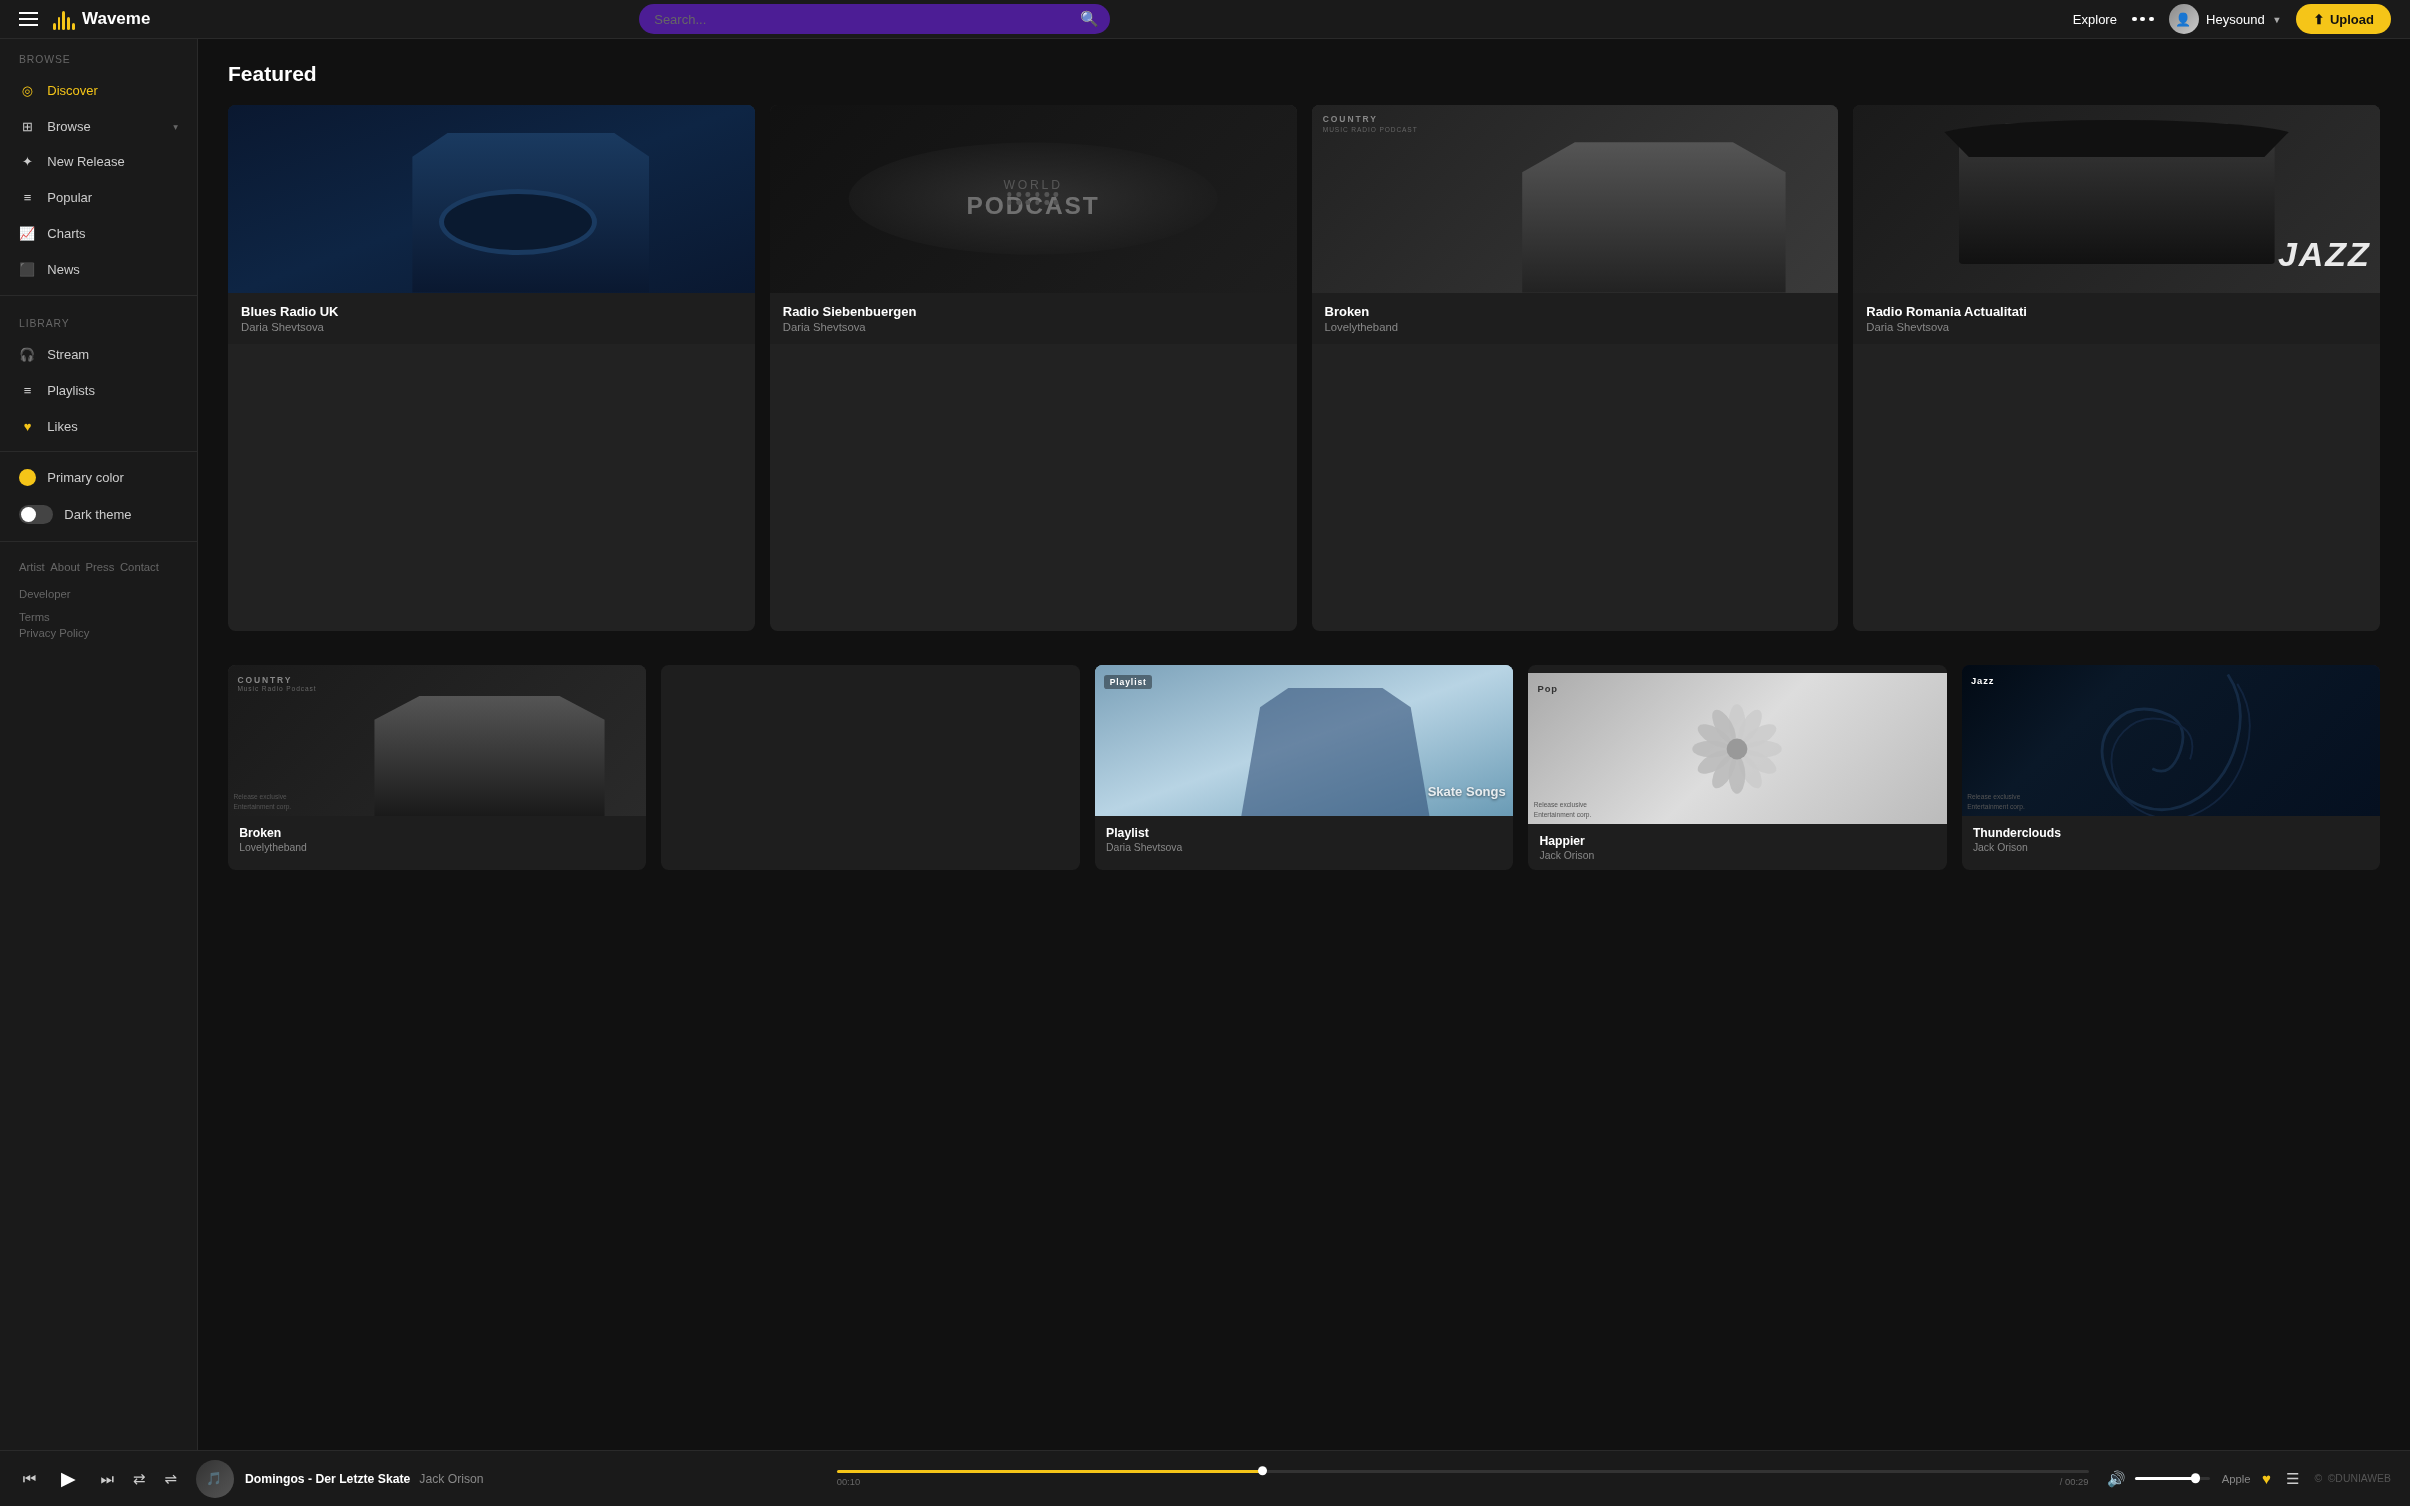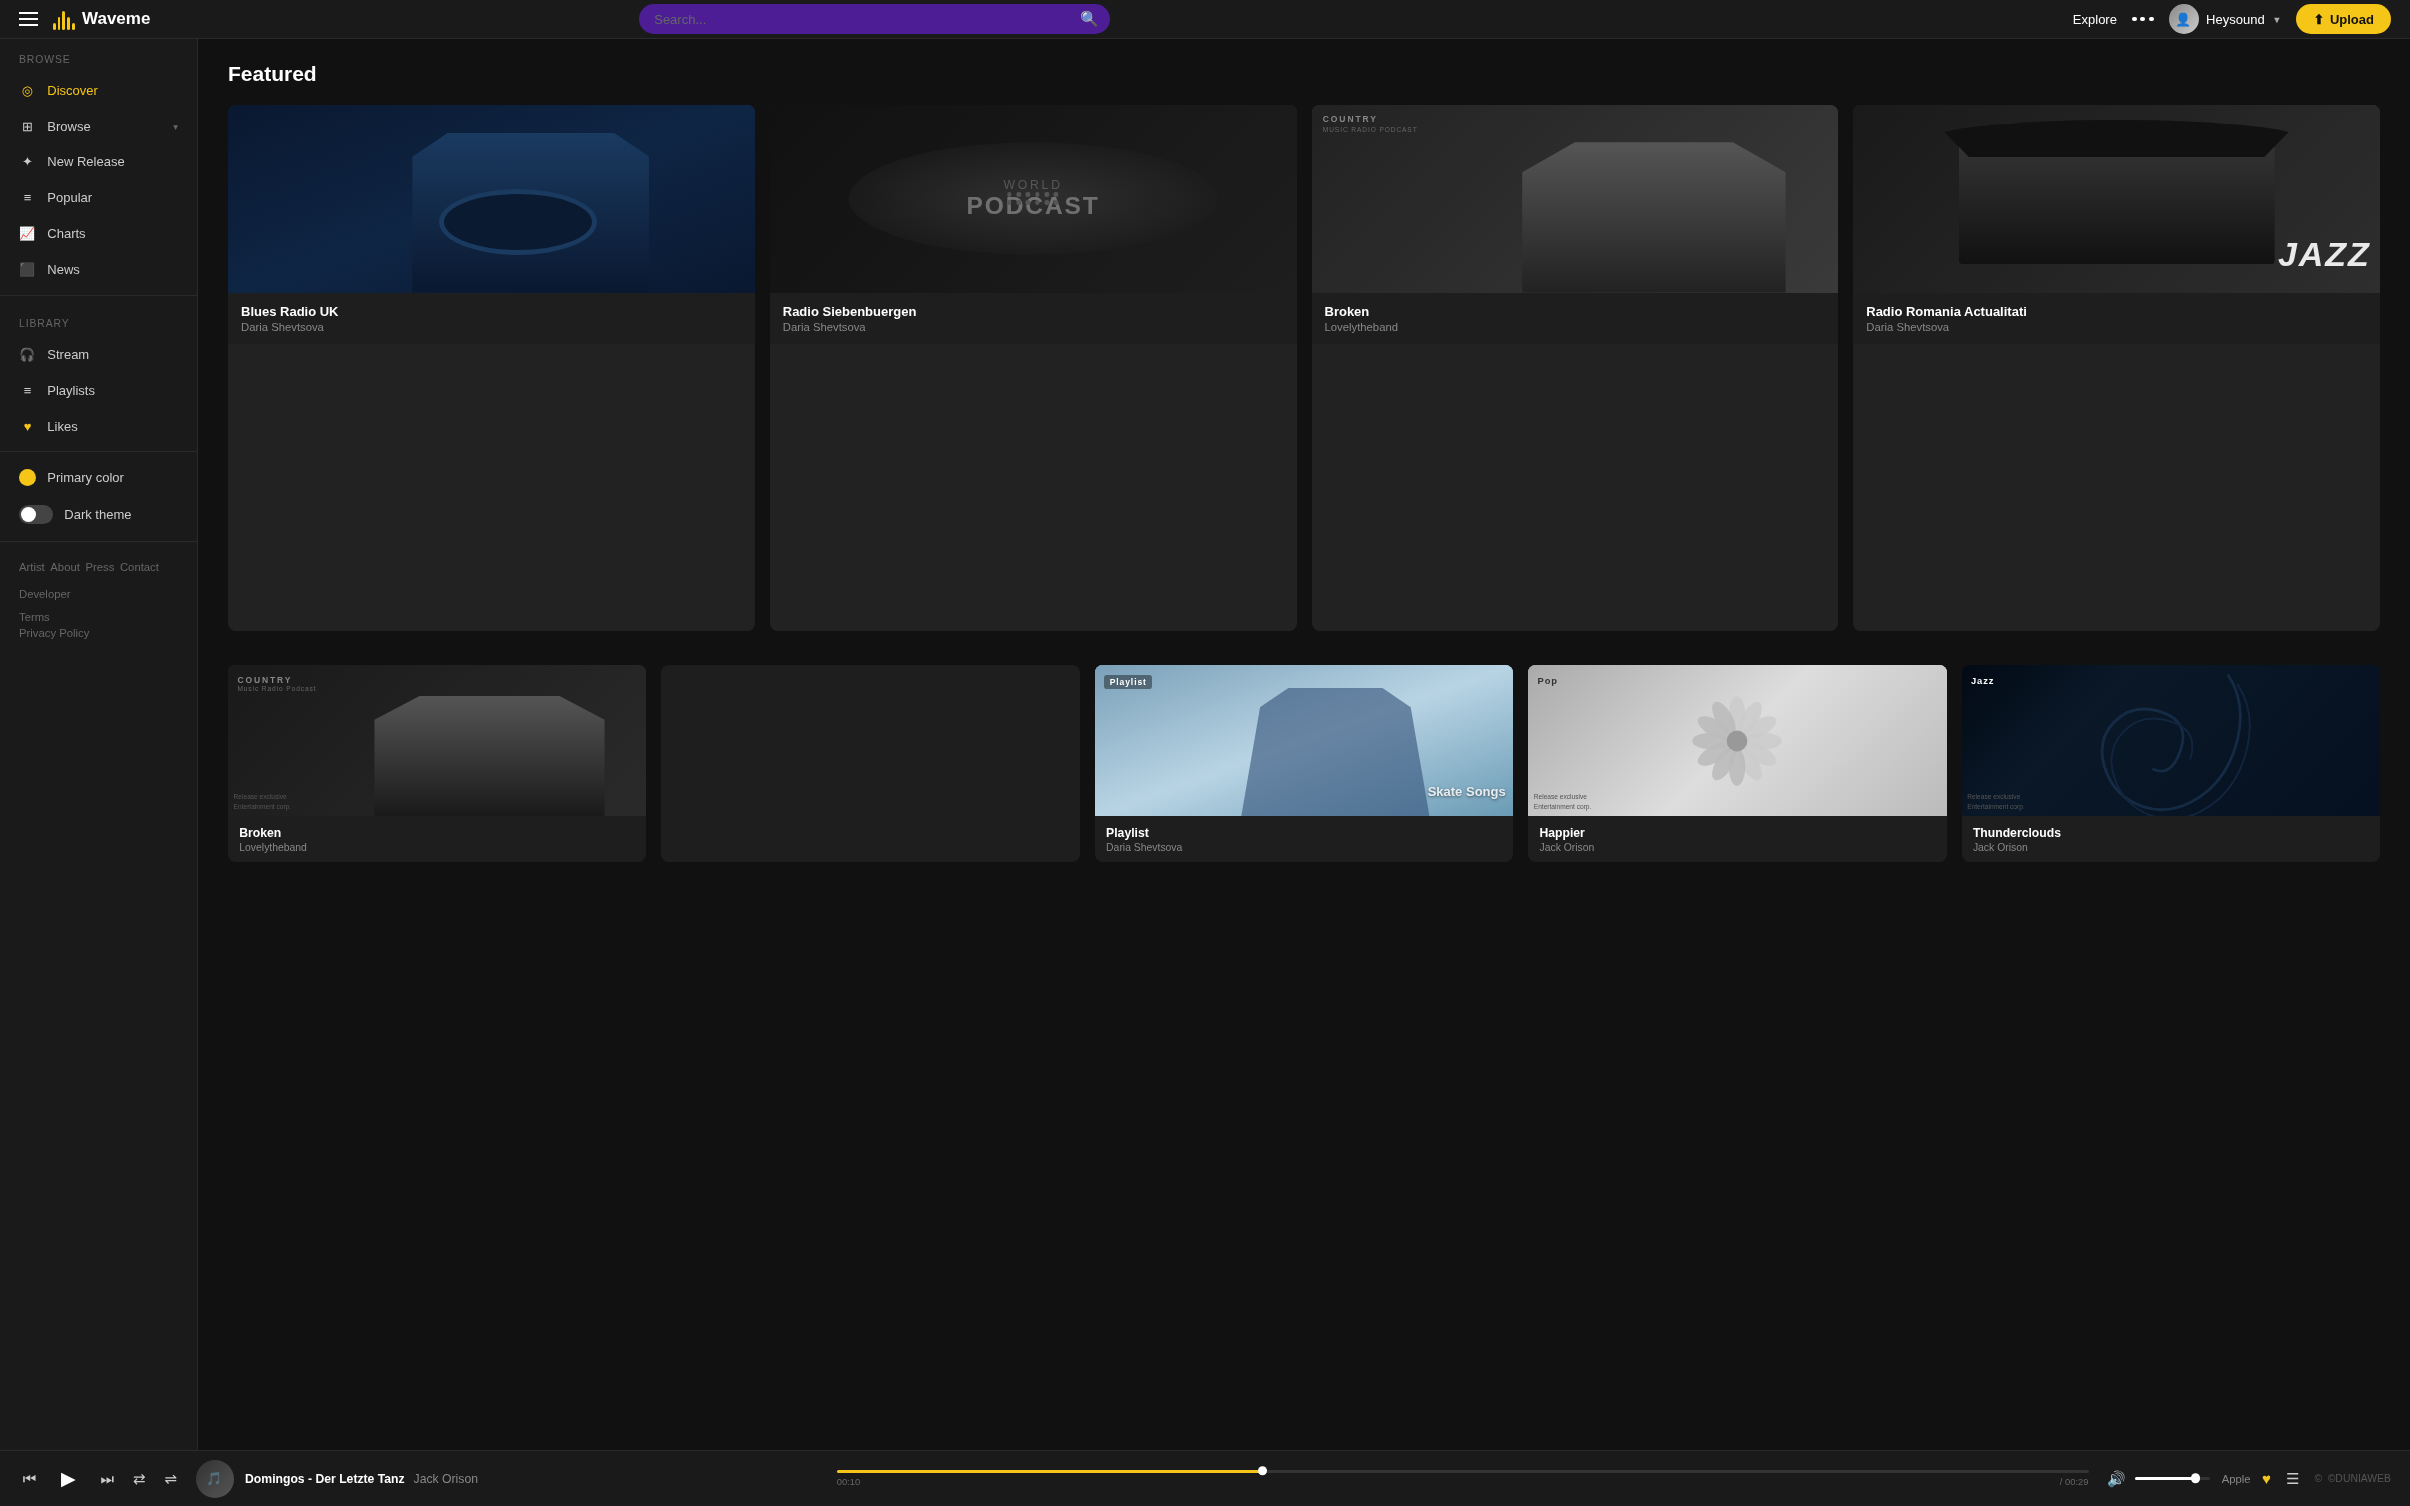--- a/index.html
+++ b/index.html
@@ -316,20 +316,21 @@
       background: linear-gradient(135deg, #2a2a2a, #1a1a1a);
     }
     .rec-bg-latino {
       background: linear-gradient(135deg, #1e1e1e, #2e2e2e);
     }
     .rec-bg-playlist {
       background: linear-gradient(135deg, #8ab4c8, #b8d4e4, #6a9bb5);
     }
     .rec-bg-pop {
       background: linear-gradient(135deg, #aaa, #ddd, #bbb);
+      margin-top: 8px;
     }
     .rec-bg-jazz {
       background: linear-gradient(135deg, #0a0a1a, #1a1a3a, #0d0d1e);
     }
 
     
     .player-bar {
       height: 56px;
       background: #1a1a1a;
       border-top: 0.9px solid #2a2a2a;
@@ -779,21 +780,21 @@
     <button class="player-btn play-btn">▶</button>
     <button class="player-btn">⏭</button>
     <button class="player-btn">⇄</button>
     <button class="player-btn">⇌</button>
   </div>
 
   <div class="player-track">
     <div class="player-thumb">🎵</div>
     <div class="player-track-info">
       <div class="player-track-name">
-        <span>Domingos - Der Letzte Tanz</span>
+        <span>Domingos - Der Letzte Skate</span>
         <span style="color:#888;font-weight:400;margin-left:5.6px">Jack Orison</span>
       </div>
     </div>
   </div>
 
   <div class="player-progress-area">
     <div class="player-progress-bar">
       <div class="player-progress-fill" id="progress-fill" style="width:34%"></div>
       <div class="player-progress-knob" style="left:calc(34% - 4.7px)"></div>
     </div>

